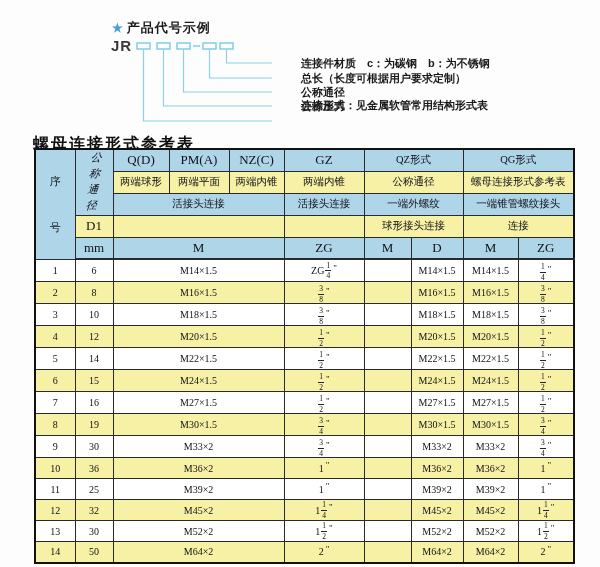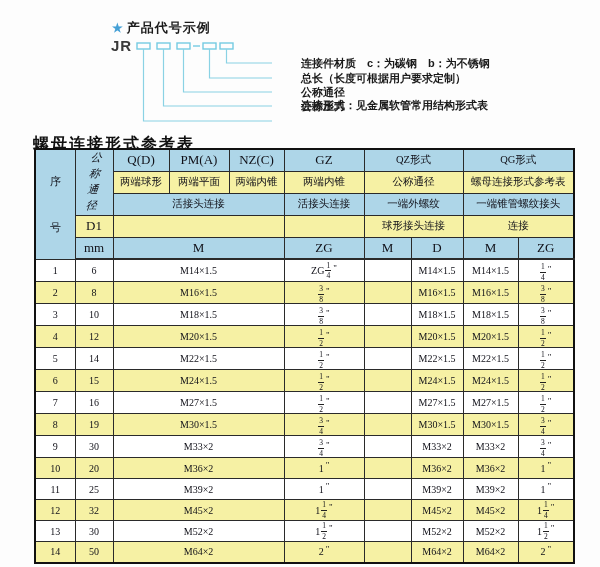--- a/index.html
+++ b/index.html
@@ -24,21 +24,21 @@
   table.ref td{border:1px solid #2a2a2a;text-align:center;vertical-align:middle;
     padding:0;color:#101018;overflow:hidden;}
   tr.h{height:22px;}
   tr.h td{background:var(--header_bg,#aed6e8);font-size:10.5px;}
   tr.h td.lat{font-size:13px;}
   tr.hlast td{border-bottom-width:2px;}
   tbody tr{height:21px;}
   tbody td{background:#ffffff;font-size:10px;}
   tbody tr:nth-child(even) td{background:var(--row_alt_bg,#f6f1a4);}
   .vtext{display:inline-block;width:1.05em;word-break:break-all;font-size:11px;line-height:1.5;}
-  .vtall{line-height:4.2;text-align:right;}
+  .vtall{line-height:4.2;}
   .vmid{line-height:1.45;font-style:italic;transform:skewX(-6deg);}
   
   .val{display:inline-flex;align-items:center;justify-content:center;gap:1px;}
   .pre,.whole{font-size:10px;}
   .frac{display:inline-block;text-align:center;line-height:1;font-size:7.5px;vertical-align:middle;}
   .fnum{display:block;border-bottom:1px solid #222;padding:0 1px 1px 1px;}
   .fden{display:block;padding-top:1px;}
   .inch{font-size:9px;vertical-align:top;position:relative;top:-3px;margin-left:1px;}
 </style>
 </head>
@@ -327,21 +327,21 @@
           <td><span class="val">
               <span class="frac">
                 <span class="fnum">3</span>
                 <span class="fden">4</span>
               </span>
               <span class="inch">"</span>
             </span></td>
         </tr>
         <tr>
           <td>10</td>
-          <td>20</td>
+          <td>36</td>
           <td colspan="3">M36×2</td>
           <td><span class="val">
               <span class="whole">1</span>
               <span class="inch">"</span>
             </span></td>
           <td></td>
           <td>M36×2</td>
           <td>M36×2</td>
           <td><span class="val">
               <span class="whole">1</span>

